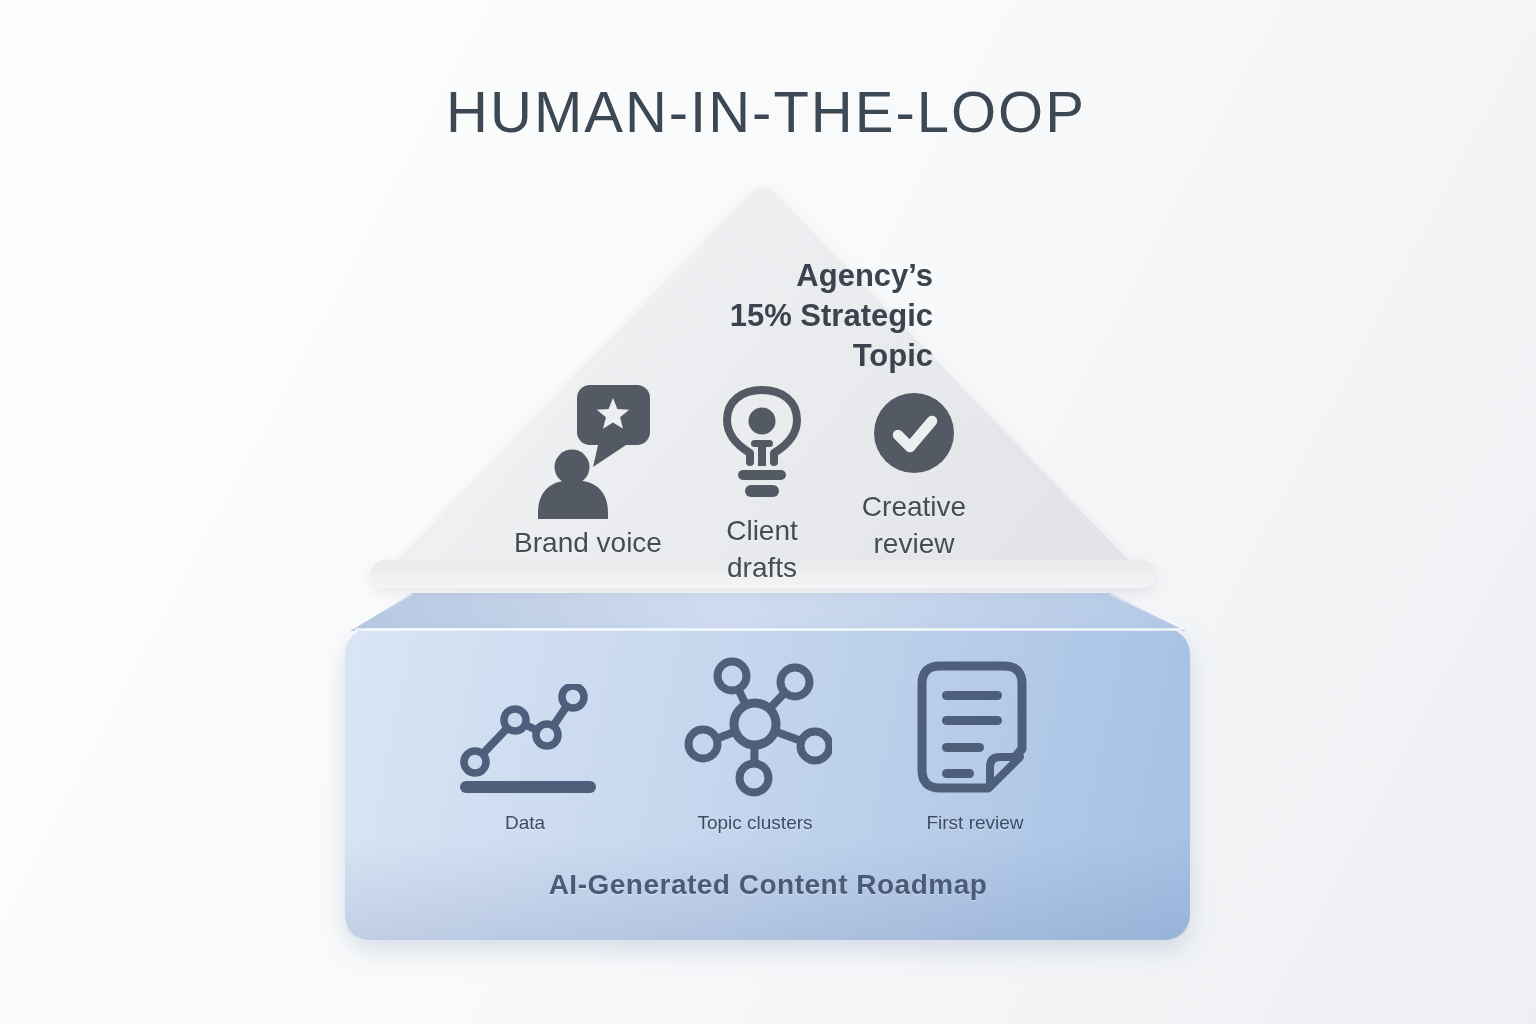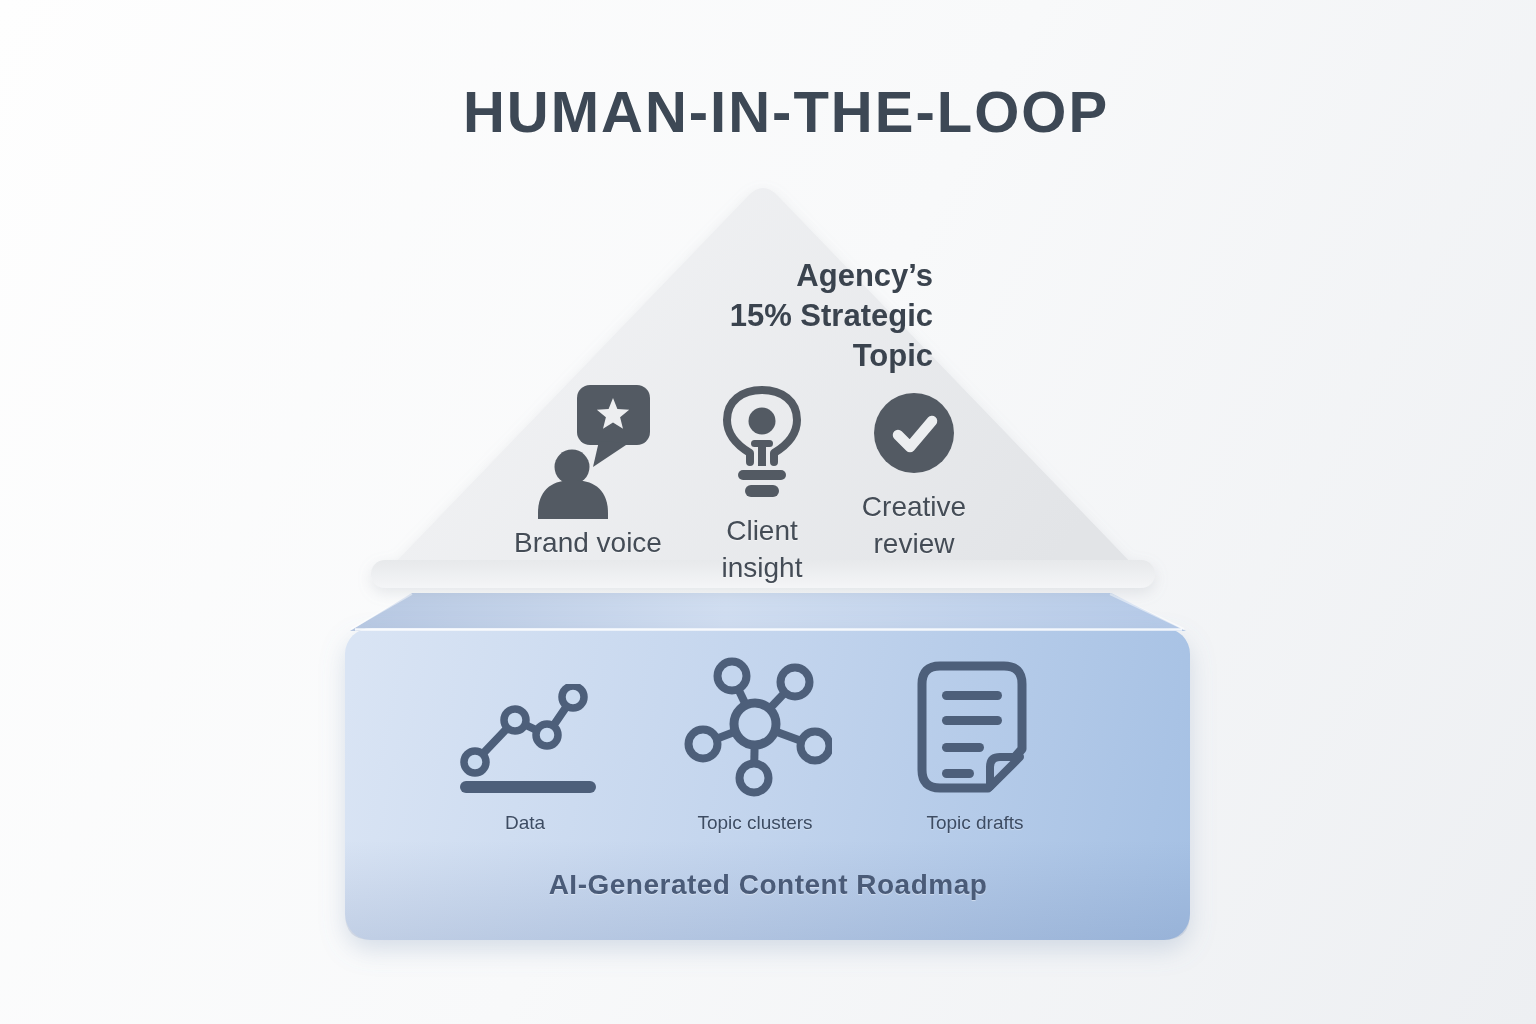--- a/index.html
+++ b/index.html
@@ -4,22 +4,22 @@
 <style>
   html,body { margin:0; padding:0; background:#ffffff; }
   #canvas {
     position:relative; width:1536px; height:1024px; overflow:hidden;
     font-family:"Liberation Sans", sans-serif;
     background: linear-gradient(118deg, #fefefe 0%, #f8f9fa 50%, #edeff2 100%);
   }
   .abs { position:absolute; }
   .title {
     top:78px; left:766px; transform:translateX(-50%);
-    font-size:58px; font-weight:700; letter-spacing:2px; white-space:nowrap;
-    color:#3d4855; text-shadow:0 1px 1px rgba(255,255,255,0.6);margin-left:20px;
+    font-size:58px; font-weight:400; letter-spacing:2px; white-space:nowrap;
+    color:#3d4855; text-shadow:0 1px 1px rgba(255,255,255,0.6);
   }
   .pyr-heading {
     left:593px; top:256px; width:340px; text-align:right;
     font-size:31px; line-height:40px; font-weight:600; color:#3a434e;
   }
   .pyr-label {
     font-size:28px; line-height:37px; font-weight:500; color:#444c56;
     text-align:center; text-shadow:0 1px 1px rgba(255,255,255,0.5);
   }
   .box-label {
@@ -106,21 +106,21 @@
   <svg class="abs" style="left:722px;top:386px" width="80" height="114" viewBox="0 0 80 114">
     <path d="M28,76 L28,67 C13,58 5,47 5,34 C5,15 20,4 40,4 C60,4 75,15 75,34 C75,47 67,58 52,67 L52,76" fill="none" stroke="#535a63" stroke-width="8" stroke-linecap="round" stroke-linejoin="round"></path>
     <g fill="#535a63">
       <circle cx="40" cy="35" r="13.5"></circle>
       <rect x="29" y="54" width="22" height="7" rx="3.5"></rect>
       <rect x="36" y="56" width="8" height="24"></rect>
       <rect x="16" y="84" width="48" height="10" rx="5"></rect>
       <rect x="23" y="99" width="34" height="12" rx="6"></rect>
     </g>
   </svg>
-  <div class="abs pyr-label" style="left:697px;top:512px;width:130px">Client insight</div>
+  <div class="abs pyr-label" style="left:697px;top:512px;width:130px">Client drafts</div>
 
   <svg class="abs" style="left:871px;top:390px" width="86" height="86" viewBox="0 0 86 86">
     <circle cx="43" cy="43" r="40" fill="#535a63"></circle>
     <path d="M27,45 L39,57 L61,31" fill="none" stroke="#eceef0" stroke-width="10.5" stroke-linecap="round" stroke-linejoin="round"></path>
   </svg>
   <div class="abs pyr-label" style="left:839px;top:488px;width:150px">Creative review</div>
 
   <svg class="abs" style="left:458px;top:684px" width="140" height="112" viewBox="0 0 140 112">
     <polyline points="17,78 57,36 89,51 115,13" fill="none" stroke="#4d5f7a" stroke-width="8" stroke-linecap="round" stroke-linejoin="round"></polyline>
     <g fill="#cadbf0" stroke="#4d5f7a" stroke-width="7.5">
@@ -155,17 +155,17 @@
   <svg class="abs" style="left:916px;top:661px" width="112" height="134" viewBox="0 0 112 134">
     <path d="M24,5 H88 Q106,5 106,23 V88 L72,127 H24 Q6,127 6,109 V23 Q6,5 24,5 Z" fill="none" stroke="#4d5f7a" stroke-width="9" stroke-linejoin="round"></path>
     <path d="M74,126 L74,106 Q74,96 84,96 L104,96 Z" fill="#b5cae8" stroke="#4d5f7a" stroke-width="8" stroke-linejoin="round"></path>
     <g fill="#4d5f7a">
       <rect x="26" y="30" width="60" height="9" rx="4.5"></rect>
       <rect x="26" y="55" width="60" height="9" rx="4.5"></rect>
       <rect x="26" y="82" width="42" height="9" rx="4.5"></rect>
       <rect x="26" y="108" width="32" height="9" rx="4.5"></rect>
     </g>
   </svg>
-  <div class="abs box-label" style="left:875px;top:806px;width:200px">Topic drafts</div>
+  <div class="abs box-label" style="left:875px;top:806px;width:200px">First review</div>
 
   <div class="abs caption">AI-Generated Content Roadmap</div>
 
 </div>
 
 </body></html>

